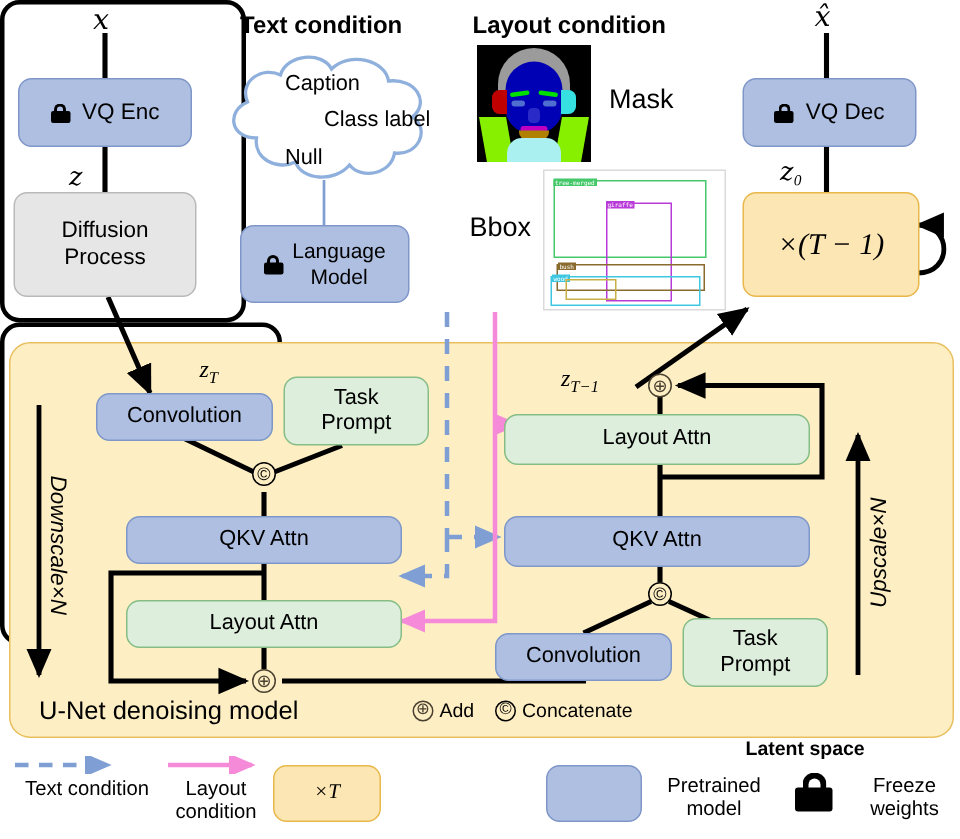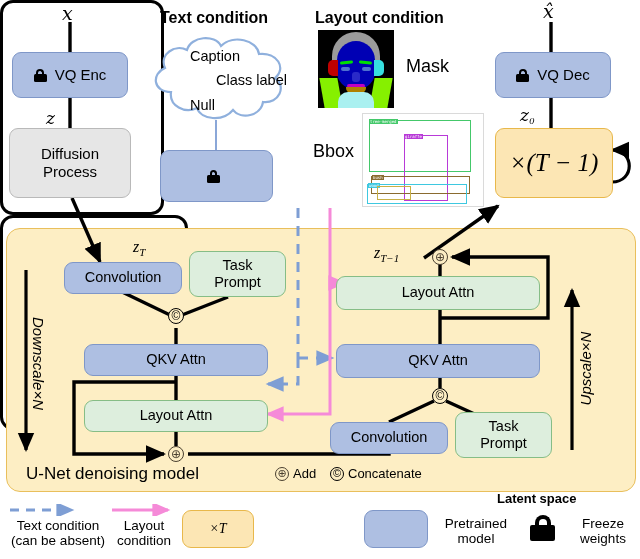--- a/index.html
+++ b/index.html
@@ -182,20 +182,24 @@
              C120,86 100,90 92,80 C82,92 60,90 56,78 C44,84 28,76 30,62 Z" fill="#fff" stroke="#8fb0dd" stroke-width="2.2"></path>
   </svg>
   <div class="cloudtext" style="left:163px;top:48px;">Caption</div>
   <div class="cloudtext" style="left:189px;top:72px;">Class label</div>
   <div class="cloudtext" style="left:163px;top:97px;">Null</div>
 
   <div class="node blue" style="left:160px;top:150px;width:113px;height:52px;">
     <span class="lock" style="margin-right:6px;">
       <span class="shackle"></span>
         <span class="body"></span>
+    </span>
+    <span style="display:flex;flex-direction:column;">
+      <span class="lbl-sm" style="font-size:14px;">Language</span>
+      <span class="lbl-sm" style="font-size:14px;margin-top:2px;">Model</span>
     </span>
   </div>
 
   <div class="whitecard" style="left:307px;top:3px;width:182px;height:209px;"></div>
   <div class="abs" style="left:315px;top:9px;font-size:16px;font-weight:bold;">Layout condition</div>
 
   <div class="maskimg" style="left:318px;top:30px;width:76px;height:78px;">
     <div class="mpart" style="left:14px;top:2px;width:48px;height:30px;background:#9b9b9b;border-radius:24px 24px 0 0;"></div>
     <div class="mpart" style="left:19px;top:11px;width:38px;height:48px;background:#0000b4;border-radius:19px 19px 17px 17px;"></div>
     <div class="mpart" style="left:10px;top:30px;width:10px;height:16px;background:#c00000;border-radius:5px 0 0 5px;"></div>
@@ -234,21 +238,21 @@
     <span class="lock">
       <span class="shackle"></span>
         <span class="body"></span>
     </span>
     <span class="lbl" style="margin-left:8px;font-size:15px;">VQ Dec</span>
   </div>
 
   <div class="abs italic" style="left:520px;top:105px;font-size:17px;">𝑧₀</div>
 
   <div class="node yellowbox" style="left:495px;top:128px;width:118px;height:70px;">
-    <span class="italic" style="font-size:25px;">×(T − 1)</span>
+    <span class="italic" style="font-size:20px;">×(T − 1)</span>
   </div>
 
   <div class="abs italic" style="left:133px;top:238px;font-size:16px;">z<sub style="font-size:11px;">T</sub></div>
 
   <div class="node blue" style="left:64px;top:262px;width:118px;height:32px;">
     <span class="lbl" style="font-size:14.5px;">Convolution</span>
   </div>
 
   <div class="node green" style="left:189px;top:251px;width:97px;height:46px;flex-direction:column;">
     <span class="lbl" style="font-size:14.5px;">Task</span>
@@ -313,21 +317,20 @@
     <svg class="abs" style="left:8px;top:6px;" width="78" height="12">
       <path d="M2,6 L64,6" stroke="#7e9ed4" stroke-width="3" fill="none" stroke-dasharray="9,7" marker-end="url(#ahb2)"></path>
       <defs>
         <marker id="ahb2" markerWidth="7" markerHeight="7" refX="5.2" refY="3" orient="auto">
           <path d="M0,0.4 L6,3 L0,5.6 z" fill="#7e9ed4"></path>
         </marker>
       </defs>
     </svg>
     <div class="leg-text" style="left:0px;top:20px;width:116px;">
       <div>Text condition</div>
-      <div>(can be absent)</div>
     </div>
 
     <svg class="abs" style="left:110px;top:6px;" width="70" height="12">
       <path d="M2,6 L58,6" stroke="#f58ad8" stroke-width="3" fill="none" marker-end="url(#ahp2)"></path>
       <defs>
         <marker id="ahp2" markerWidth="7" markerHeight="7" refX="5.2" refY="3" orient="auto">
           <path d="M0,0.4 L6,3 L0,5.6 z" fill="#f58ad8"></path>
         </marker>
       </defs>
     </svg>

